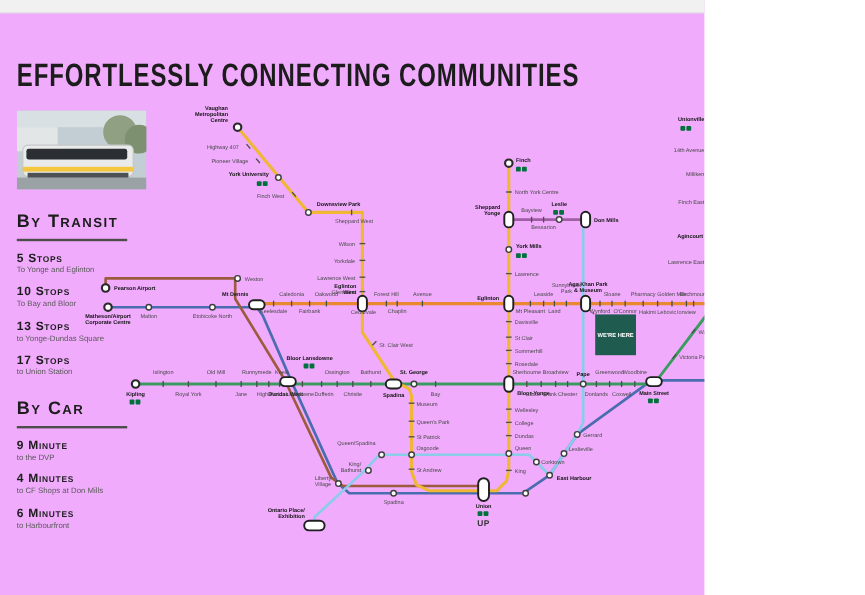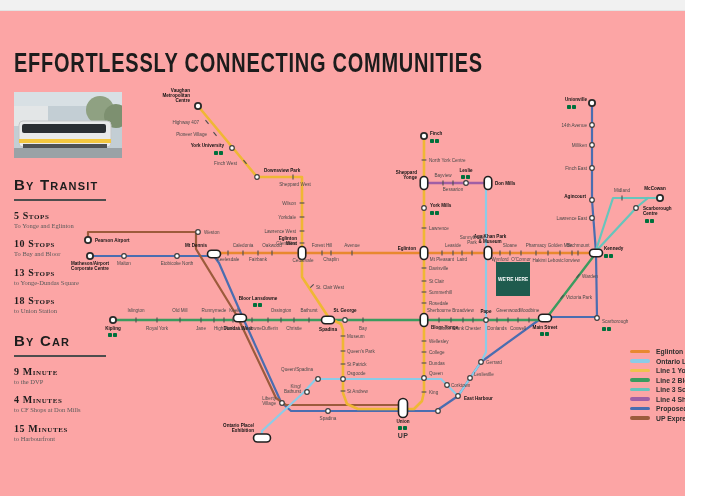--- a/index.html
+++ b/index.html
@@ -1,26 +1,26 @@
 <!DOCTYPE html>
 <html><head>
 <meta charset="utf-8">
 <style>
   html,body{margin:0;padding:0;background:#fff;}
-  #stage{position:relative;width:665px;height:496px;overflow:hidden;background:#fca5a5;
-         font-family:"Liberation Sans",sans-serif;padding-left:20px;}
+  #stage{position:relative;width:587px;height:496px;overflow:hidden;background:#f0abfc;
+         font-family:"Liberation Sans",sans-serif;}
   #topstrip{position:absolute;left:0;top:0;width:721px;height:10px;background:#f1f1f1;
             border-bottom:1px solid #e3e3e3;}
   .title{position:absolute;left:14px;top:48px;font-size:27px;font-weight:700;color:#1c1c1c;
          letter-spacing:1px;transform:scaleX(.74);transform-origin:left top;white-space:nowrap;}
   #photo{position:absolute;left:14px;top:92px;width:108px;height:66px;}
   #sidebar{position:absolute;left:14px;top:176px;width:112px;}
   .sb-head{font-size:15px;font-weight:700;letter-spacing:1.2px;color:#1d1d1d;font-variant:small-caps;}
   .sb-rule{border:none;border-top:2px solid #4d4d4d;width:92px;margin:6px 0 9px 0;}
-  .sb-item{margin-bottom:8px;font-family:Liberation Serif, serif;}
+  .sb-item{margin-bottom:8px;}
   .sb-val{font-size:10px;font-weight:700;letter-spacing:.6px;color:#1d1d1d;font-variant:small-caps;}
   .sb-lab{font-size:6.5px;color:#5a5a5a;line-height:1.3;margin-top:1px;width:80px;}
   #mapsvg{position:absolute;left:0;top:0;width:721px;height:496px;}
   #mapsvg text{font-family:"Liberation Sans",sans-serif;}
   #legend{position:absolute;left:630px;top:348px;}
   .lg-row{display:flex;align-items:center;margin-bottom:2.5px;}
   .lg-swatch{display:inline-block;width:20px;height:3.5px;border-radius:2px;margin-right:6px;flex:0 0 auto;}
   .lg-label{font-size:6.8px;font-weight:700;color:#2f2f2f;white-space:nowrap;}
 </style>
 </head>
@@ -56,37 +56,37 @@
         </div>
         <div class="sb-item">
           <div class="sb-val">10 Stops</div>
           <div class="sb-lab">To Bay and Bloor</div>
         </div>
         <div class="sb-item">
           <div class="sb-val">13 Stops</div>
           <div class="sb-lab">to Yonge-Dundas Square</div>
         </div>
         <div class="sb-item">
-          <div class="sb-val">18 Stops</div>
+          <div class="sb-val">17 Stops</div>
           <div class="sb-lab">to Union Station</div>
         </div>
       </div>
     <div class="sb-head" style="margin-top:16px">By Car</div>
     <hr class="sb-rule">
     <div id="car-items">
         <div class="sb-item">
           <div class="sb-val">9 Minute</div>
           <div class="sb-lab">to the DVP</div>
         </div>
         <div class="sb-item">
           <div class="sb-val">4 Minutes</div>
           <div class="sb-lab">to CF Shops at Don Mills</div>
         </div>
         <div class="sb-item">
-          <div class="sb-val">15 Minutes</div>
+          <div class="sb-val">6 Minutes</div>
           <div class="sb-lab">to Harbourfront</div>
         </div>
       </div>
   </div>
 
   <svg id="mapsvg" viewBox="0 0 721 496">
       <polyline points="90,256 214,256 219,263 243,318 281,402 291,411 436,411 458,396 481,362 543,317 597,317 596,253 592,200 592,103" fill="none" stroke="#4A6DB0" stroke-width="2.2" stroke-linejoin="round" stroke-linecap="round"></polyline>
       <polyline points="88,240 88,232 196,232 196,249 237,316 276,398 286,405 402,405" fill="none" stroke="#9C5B3C" stroke-width="2.2" stroke-linejoin="round" stroke-linecap="round"></polyline>
       <polyline points="596,250 613,198 660,198" fill="none" stroke="#66C5BC" stroke-width="2.2" stroke-linejoin="round" stroke-linecap="round"></polyline>
       <polyline points="598,249 637,207 648,198" fill="none" stroke="#66C5BC" stroke-width="2.2" stroke-linejoin="round" stroke-linecap="round"></polyline>

